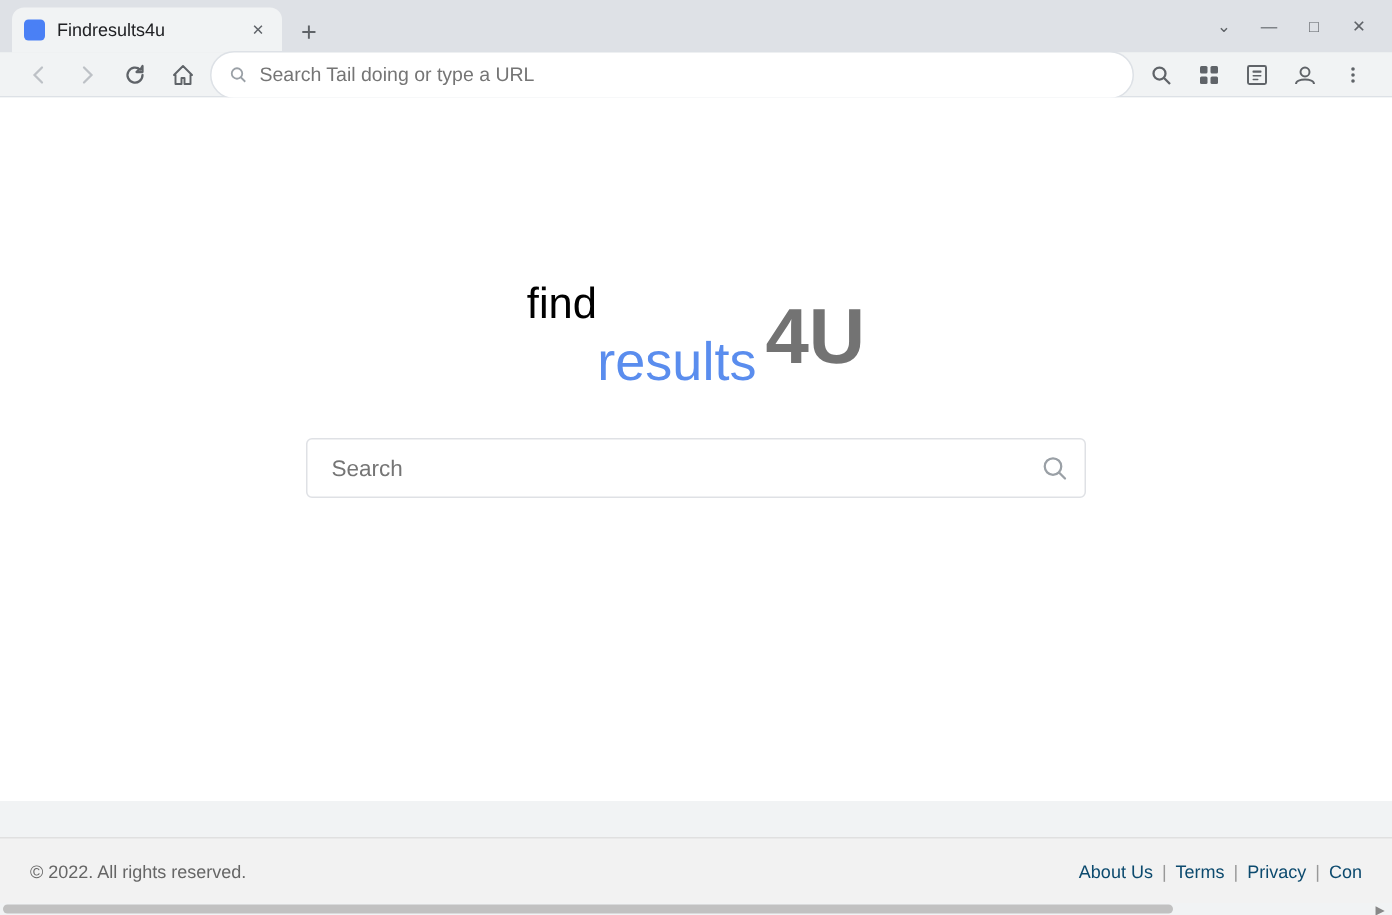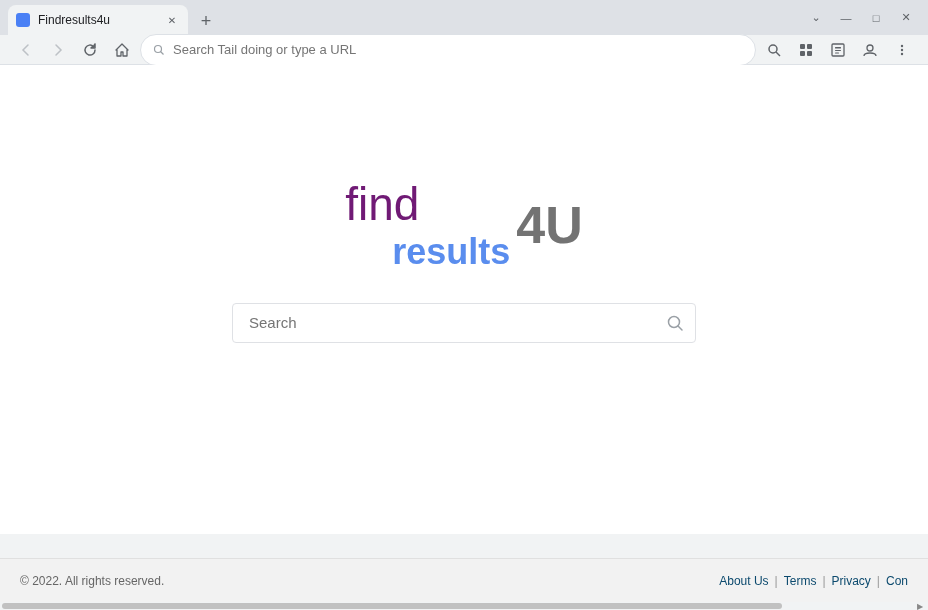--- a/index.html
+++ b/index.html
@@ -157,45 +157,45 @@
       align-items: center;
       justify-content: center;
       padding-bottom: 80px;
     }
     .logo-container {
       margin-bottom: 30px;
       display: flex;
       align-items: center;
     }
     .logo-find {
-      font-size: 46px;
-      color: #701a75;
+      font-size: 29px;
+      color: #000000;
       font-weight: 400;
       font-family: Arial, sans-serif;
     }
     .logo-results {
       font-size: 36px;
       color: #5a8dee;
-      font-weight: 700;
+      font-weight: 400;
       font-family: Arial, sans-serif;
       margin-left: 47px;
     }
     .logo-4u {
       font-size: 52px;
       color: #737373;
       font-weight: 700;
       font-family: Arial, sans-serif;
       margin-left: 6px;
     }
     .logo-text {
       display: flex;
       flex-direction: column;
     }
     .search-bar-wrapper {
-      width: 464px;
+      width: 520px;
       position: relative;
       display: flex;
       align-items: center;
     }
     .search-bar {
       width: 100%;
       height: 40px;
       border: 1px solid #dfe1e5;
       border-radius: 4px;
       padding: 0 44px 0 16px;

